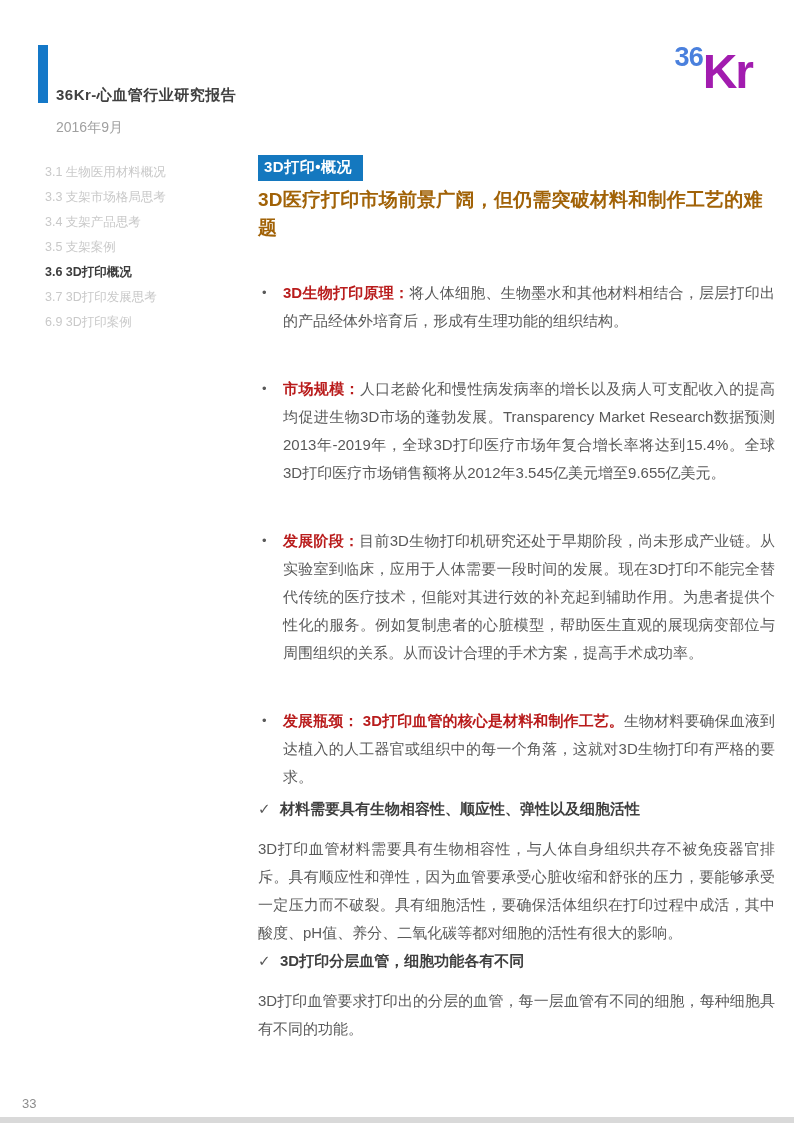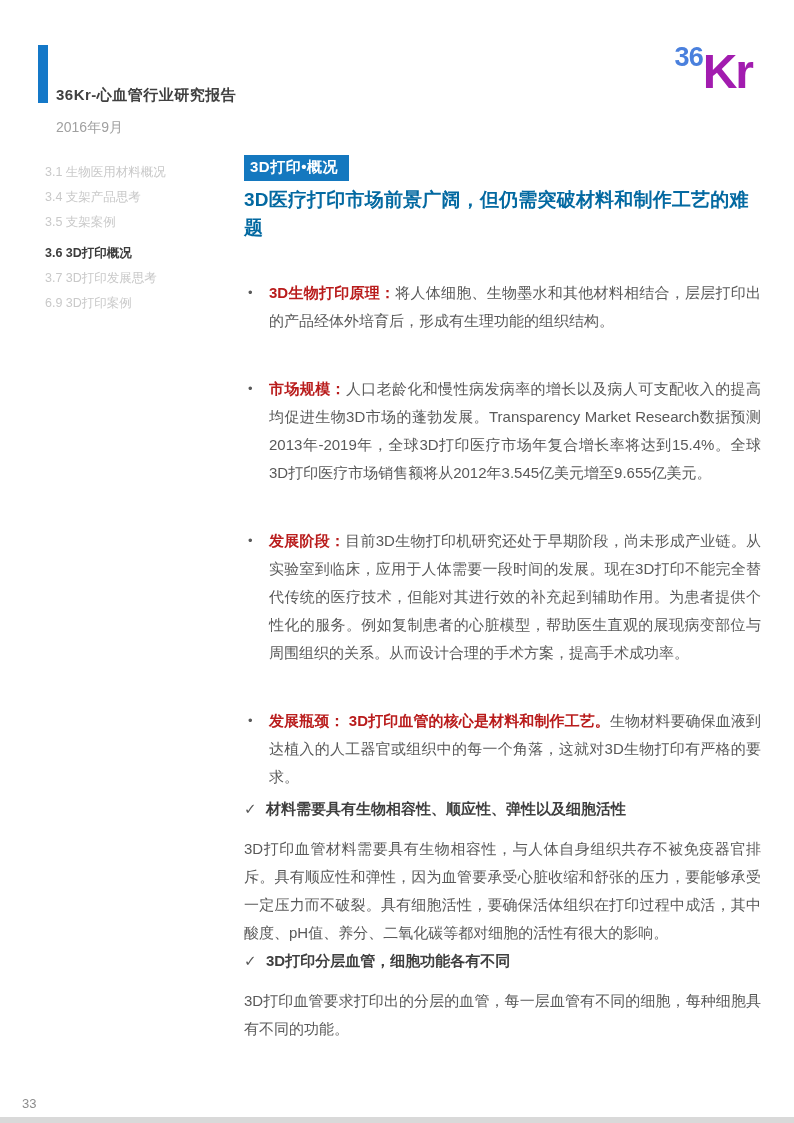--- a/index.html
+++ b/index.html
@@ -36,38 +36,38 @@
 
   
   .sidebar { position: absolute; left: 45px; top: 160px; width: 195px; }
   .toc-item {
     font-size: 12.5px;
     color: #c9c9c9;
     line-height: 25px;
     white-space: nowrap;
     cursor: default;
   }
-  .toc-item.active { color: #3c3c3c; font-weight: bold; margin-top: 6px; }
+  .toc-item.active { color: #3c3c3c; font-weight: bold; }
 
   
-  .main { position: absolute; left: 244px; top: 155px; width: 517px; }
+  .main { position: absolute; left: 258px; top: 155px; width: 517px; }
   .badge {
     display: inline-block;
     background: #1478bf;
     color: #ffffff;
     font-size: 15px;
     font-weight: bold;
     padding: 3px 11px 4px 6px;
     letter-spacing: 0.5px;
   }
   .main-title {
     margin-top: 5px;
     font-size: 19px;
     font-weight: bold;
-    color: #0369a1;
+    color: #a16207;
     line-height: 28px;
     letter-spacing: 0.2px;
     margin-bottom: 37px;
   }
   .bullet {
     display: flex;
     font-size: 15px;
     color: #595959;
     line-height: 28px;
     margin-bottom: 40px;
@@ -129,20 +129,21 @@
       <div class="report-title">36Kr-心血管行业研究报告</div>
       <div class="report-date">2016年9月</div>
     </div>
     <div class="logo">
       <span class="l36">36</span><span class="lkr">Kr</span>
     </div>
   </div>
 
   <nav class="sidebar">
     <div class="toc-item">3.1 生物医用材料概况</div>
+    <div class="toc-item">3.3 支架市场格局思考</div>
     <div class="toc-item">3.4 支架产品思考</div>
     <div class="toc-item">3.5 支架案例</div>
     <div class="toc-item active">3.6 3D打印概况</div>
     <div class="toc-item">3.7 3D打印发展思考</div>
     <div class="toc-item">6.9 3D打印案例</div>
   </nav>
 
   <main class="main">
     <div class="badge">3D打印•概况</div>
     <h1 class="main-title">3D医疗打印市场前景广阔，但仍需突破材料和制作工艺的难题</h1>

